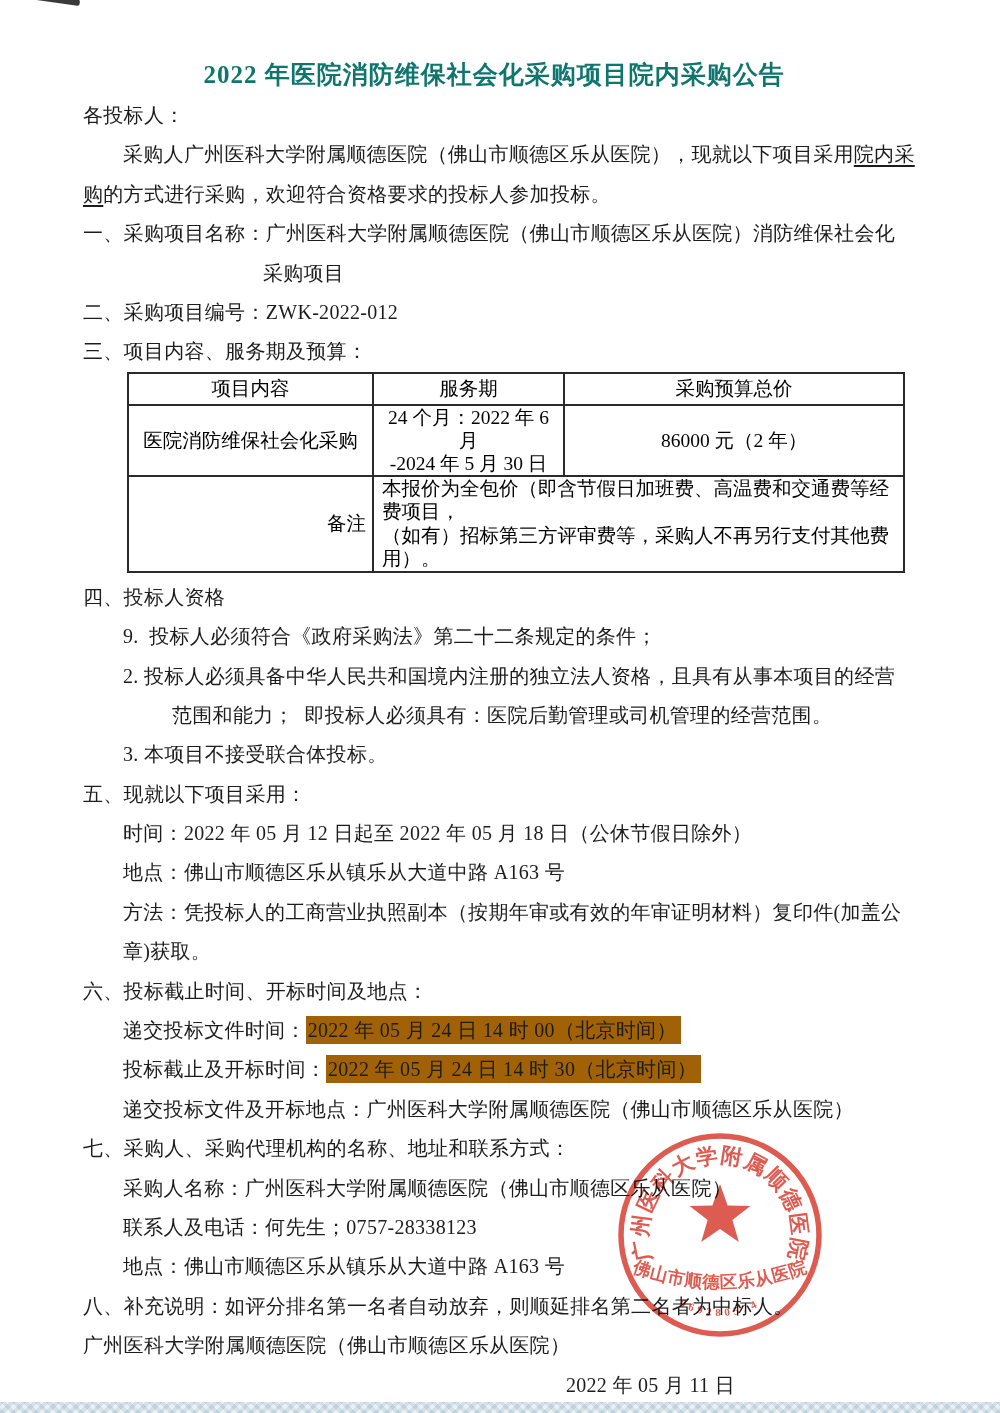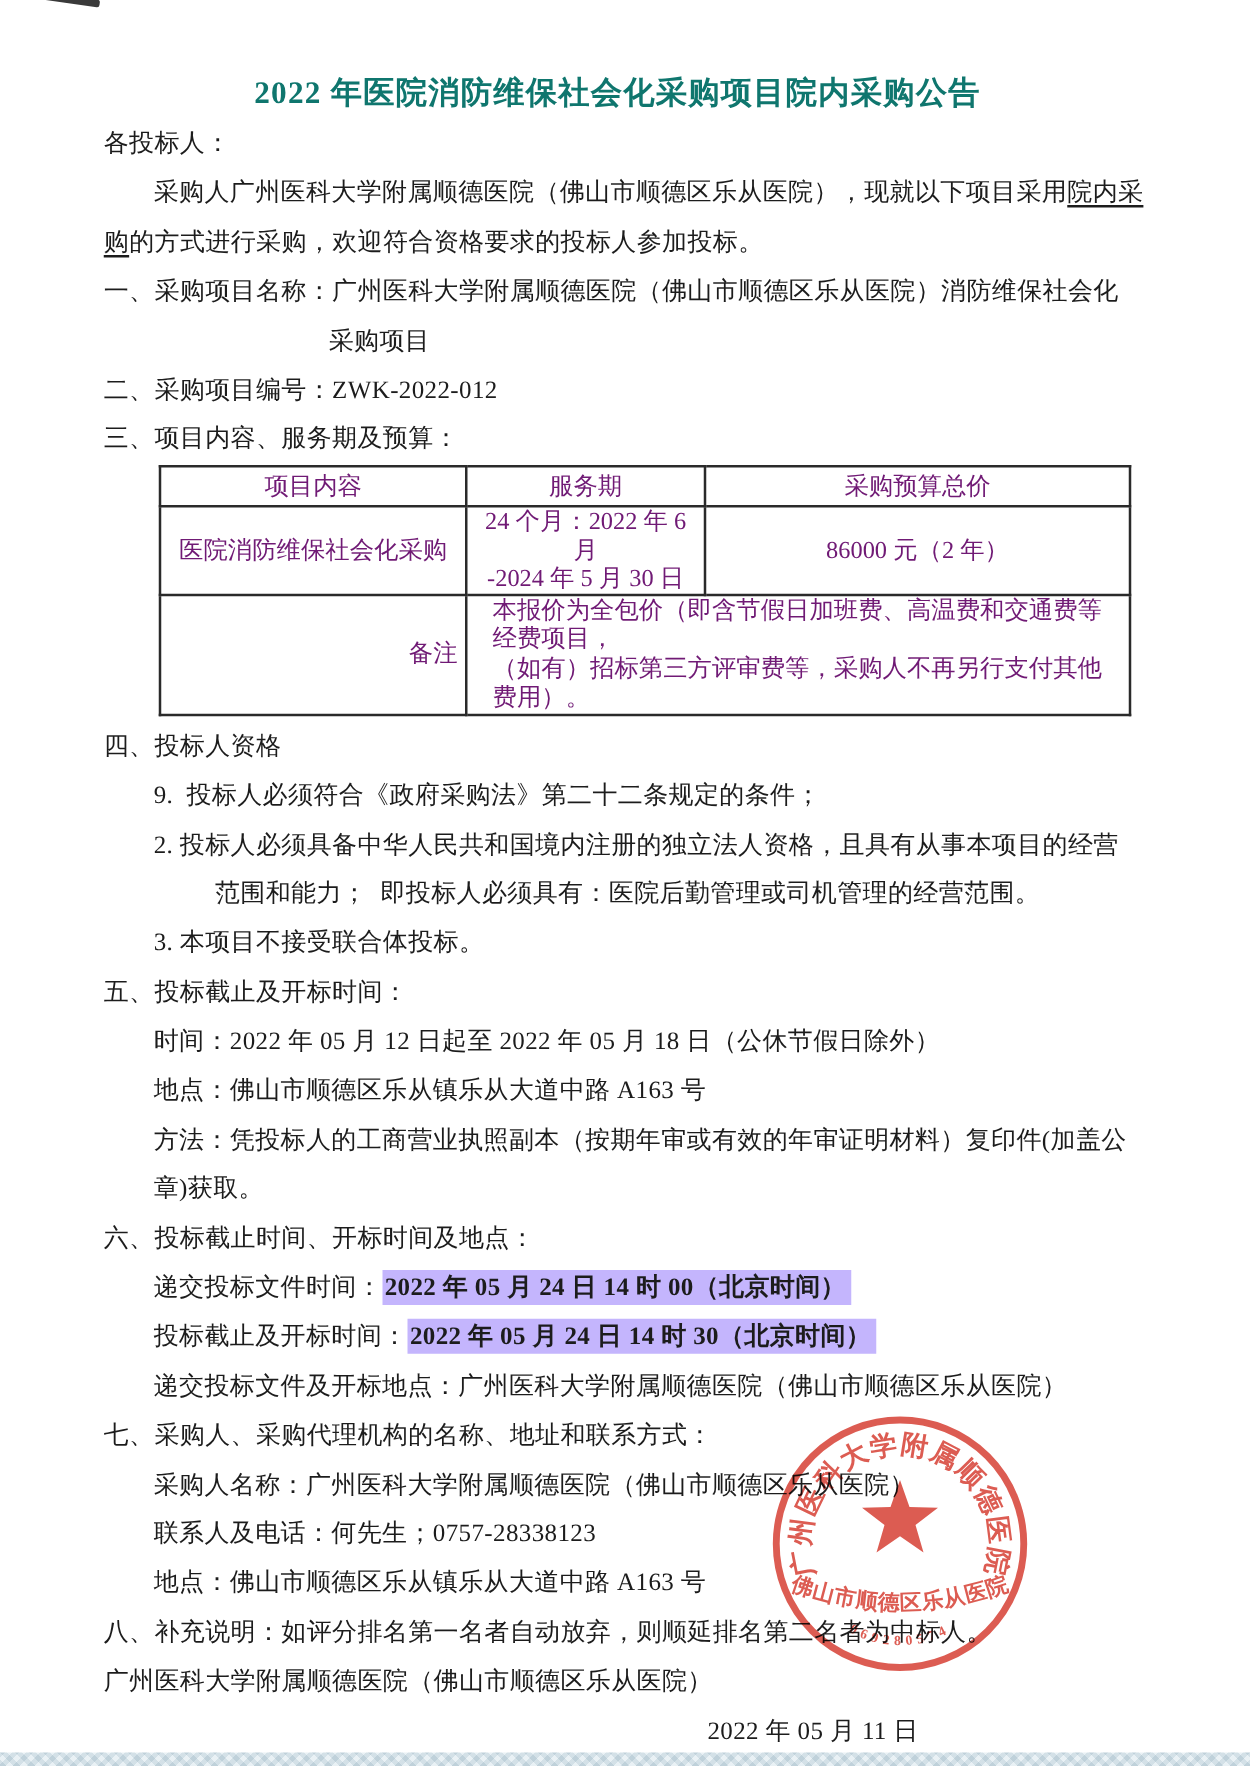--- a/index.html
+++ b/index.html
@@ -11,33 +11,33 @@
   .doc{position:relative;width:1000px;height:1413px;padding:54px 95px 0 83px;box-sizing:border-box;}
   .title{
     font-size:25px;font-weight:bold;text-align:center;letter-spacing:1px;
     line-height:42px;height:42px;white-space:pre;color:#0f766e;
   }
   .line{line-height:39.4px;height:39.4px;font-size:20px;letter-spacing:0.3px;white-space:pre;}
   .ind1{padding-left:40px;}
   .ind2{padding-left:89px;}
   .ind3{padding-left:180px;}
   .u{text-decoration:underline;text-underline-offset:4px;}
-  .hl{background:#c4b5fd;padding:3px 4px 3px 2px;font-weight:bold;}
+  .hl{background:#a16207;padding:3px 4px 3px 2px;}
   table.ptable{
     border-collapse:collapse;margin-left:44px;width:776px;table-layout:fixed;
-    font-size:19.5px;color:#701a75;
+    font-size:19.5px;color:#000000;
   }
   table.ptable td,table.ptable th{
     border:2px solid #2a2a2a;font-weight:normal;padding:0 6px;box-sizing:border-box;
   }
   .th-row{height:32px;text-align:center;}
   .r1{height:48px;text-align:center;line-height:23px;}
   .r2{height:49px;line-height:23.5px;}
   .r2 .cell-label{text-align:right;}
-  .r2 .cell-note{text-align:left;padding-left:20px;}
+  .r2 .cell-note{text-align:left;padding-left:8px;}
   .sig-line{text-align:left;padding-right:100px;}
   .date-line{text-align:right;padding-right:170px;}
   .seal{
     position:absolute;left:607px;top:1122px;width:226px;height:226px;
     mix-blend-mode:multiply;opacity:0.88;pointer-events:none;
   }
   .corner-mark{
     position:absolute;left:22px;top:-4px;width:58px;height:6px;background:#3a3a3a;
     transform:rotate(8deg);border-radius:2px;
   }
@@ -91,21 +91,21 @@
     </tr>
   </tbody>
     </table>
 
   <div class="line" style="margin-top:5px">四、投标人资格</div>
   <div class="line ind1">9.  投标人必须符合《政府采购法》第二十二条规定的条件；</div>
   <div class="line ind1">2. 投标人必须具备中华人民共和国境内注册的独立法人资格，且具有从事本项目的经营</div>
   <div class="line ind2">范围和能力；  即投标人必须具有：医院后勤管理或司机管理的经营范围。</div>
   <div class="line ind1">3. 本项目不接受联合体投标。</div>
 
-  <div class="line">五、投标截止及开标时间：</div>
+  <div class="line">五、现就以下项目采用：</div>
   <div class="line ind1">时间：2022 年 05 月 12 日起至 2022 年 05 月 18 日（公休节假日除外）</div>
   <div class="line ind1">地点：佛山市顺德区乐从镇乐从大道中路 A163 号</div>
   <div class="line ind1">方法：凭投标人的工商营业执照副本（按期年审或有效的年审证明材料）复印件(加盖公</div>
   <div class="line ind1">章)获取。</div>
 
   <div class="line">六、投标截止时间、开标时间及地点：</div>
   <div class="line ind1"><span>递交投标文件时间：</span><span class="hl">2022 年 05 月 24 日 14 时 00（北京时间）</span></div>
   <div class="line ind1"><span>投标截止及开标时间：</span><span class="hl">2022 年 05 月 24 日 14 时 30（北京时间）</span></div>
   <div class="line ind1">递交投标文件及开标地点：广州医科大学附属顺德医院（佛山市顺德区乐从医院）</div>
 

